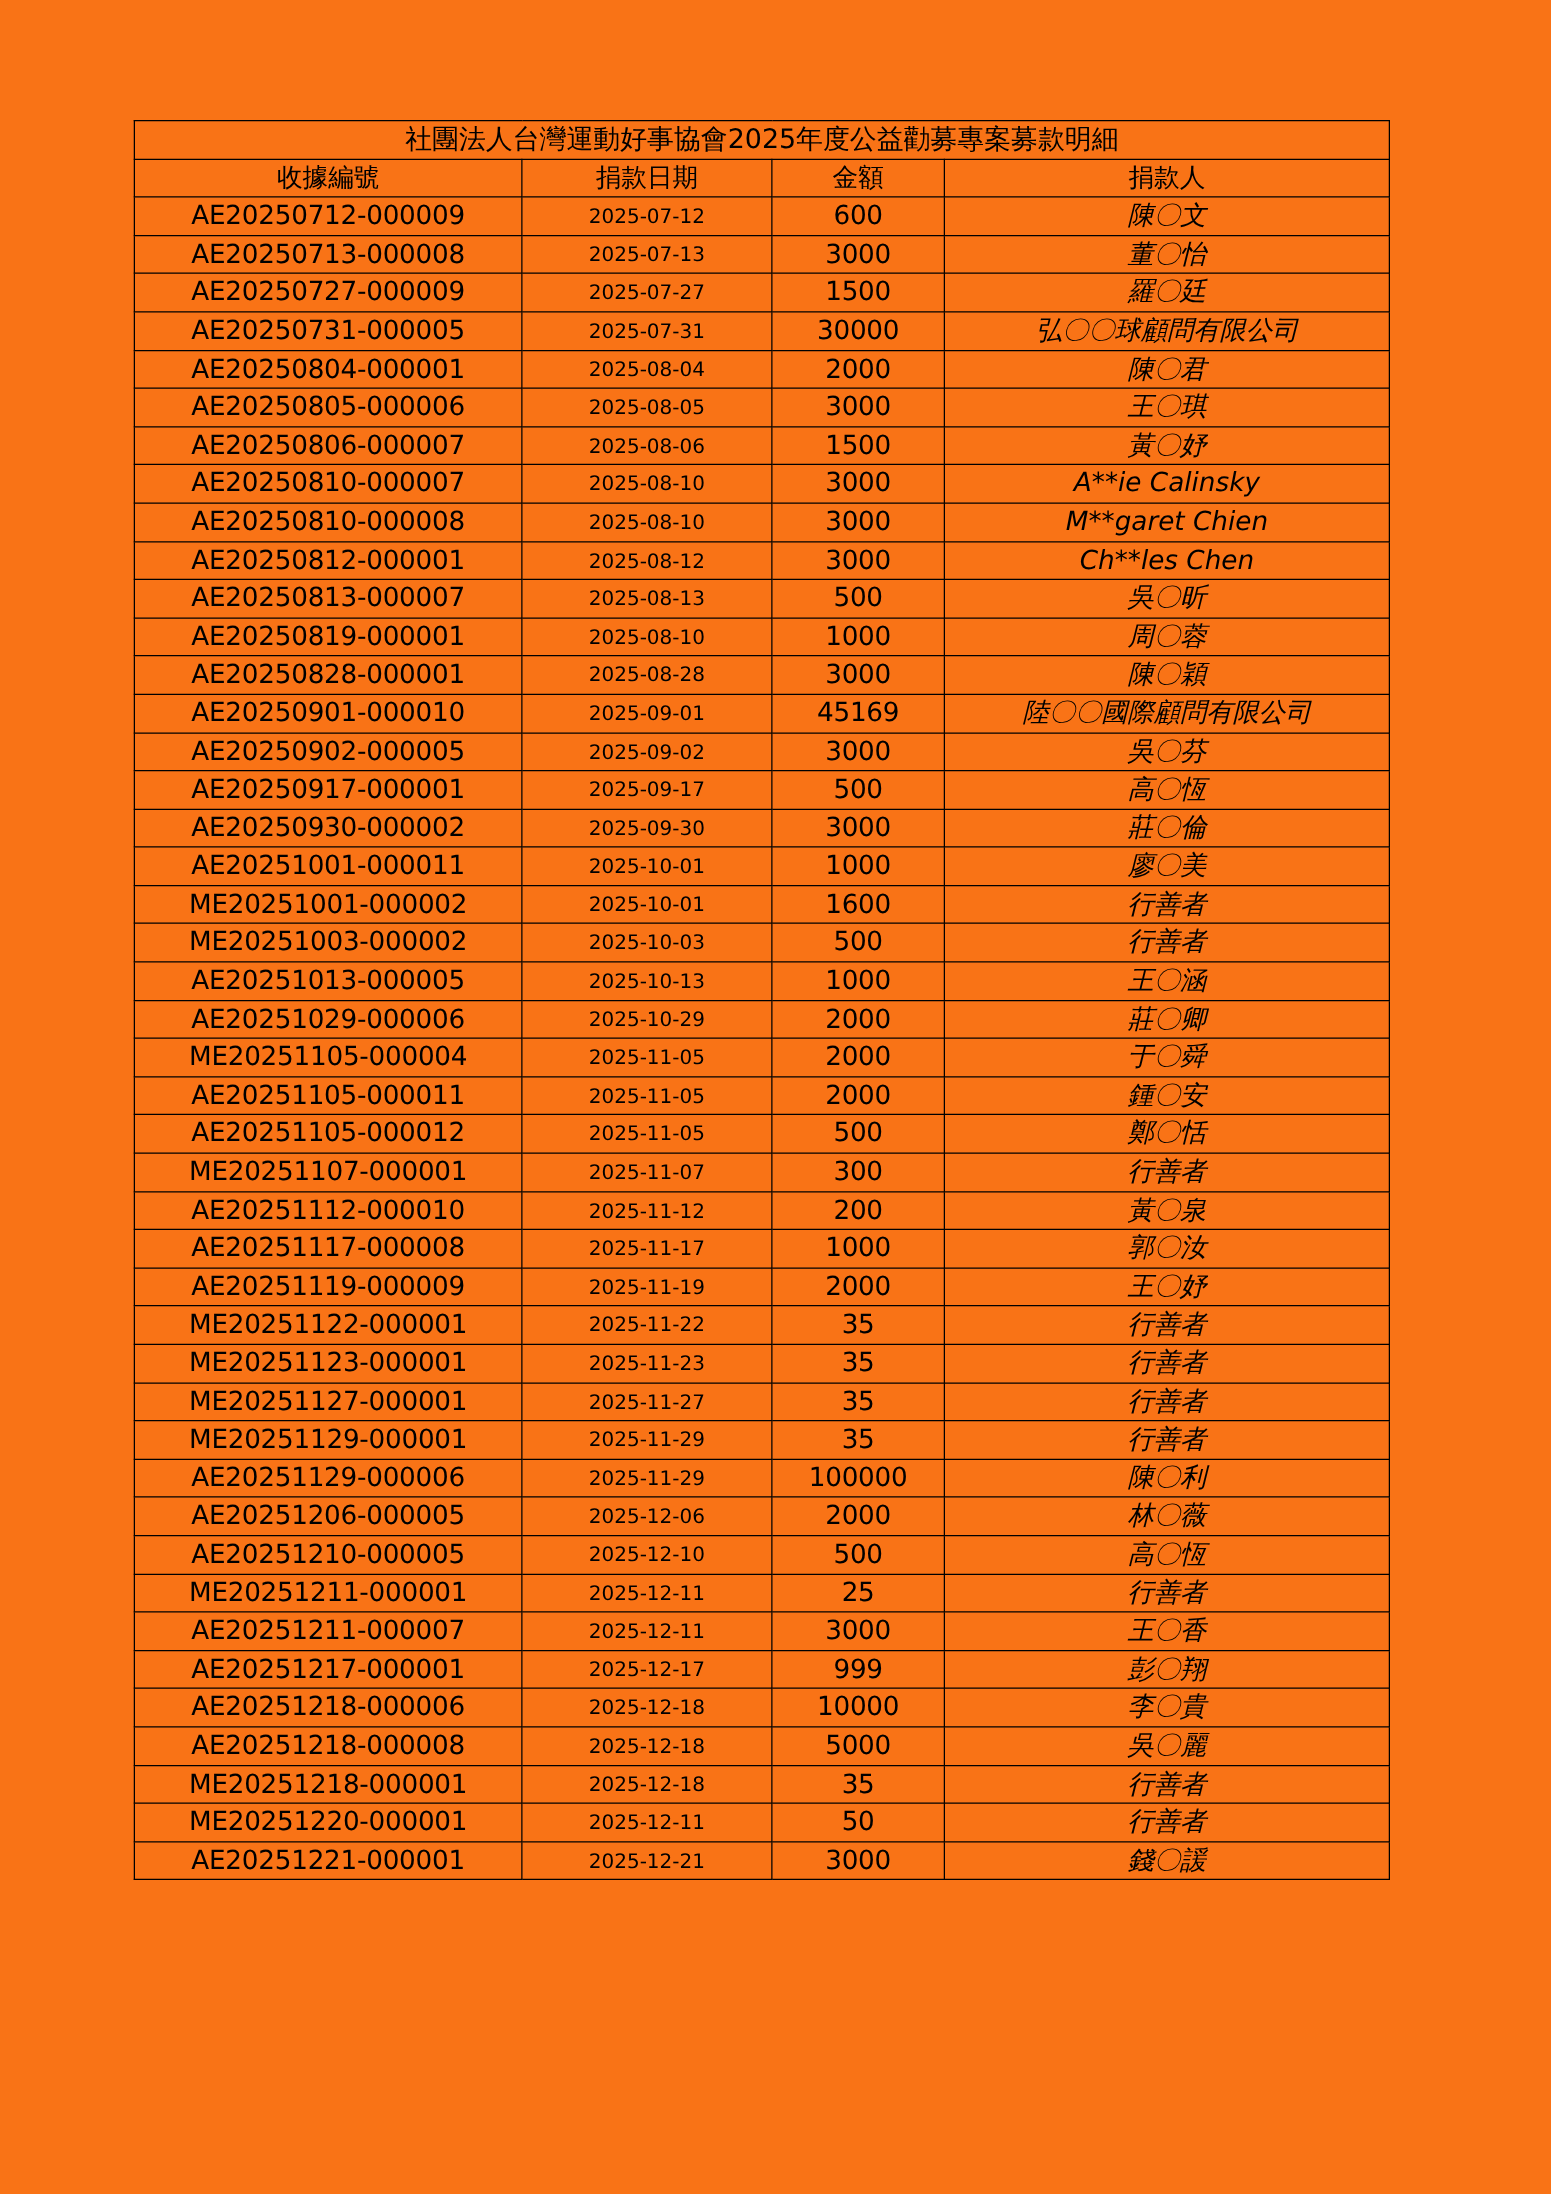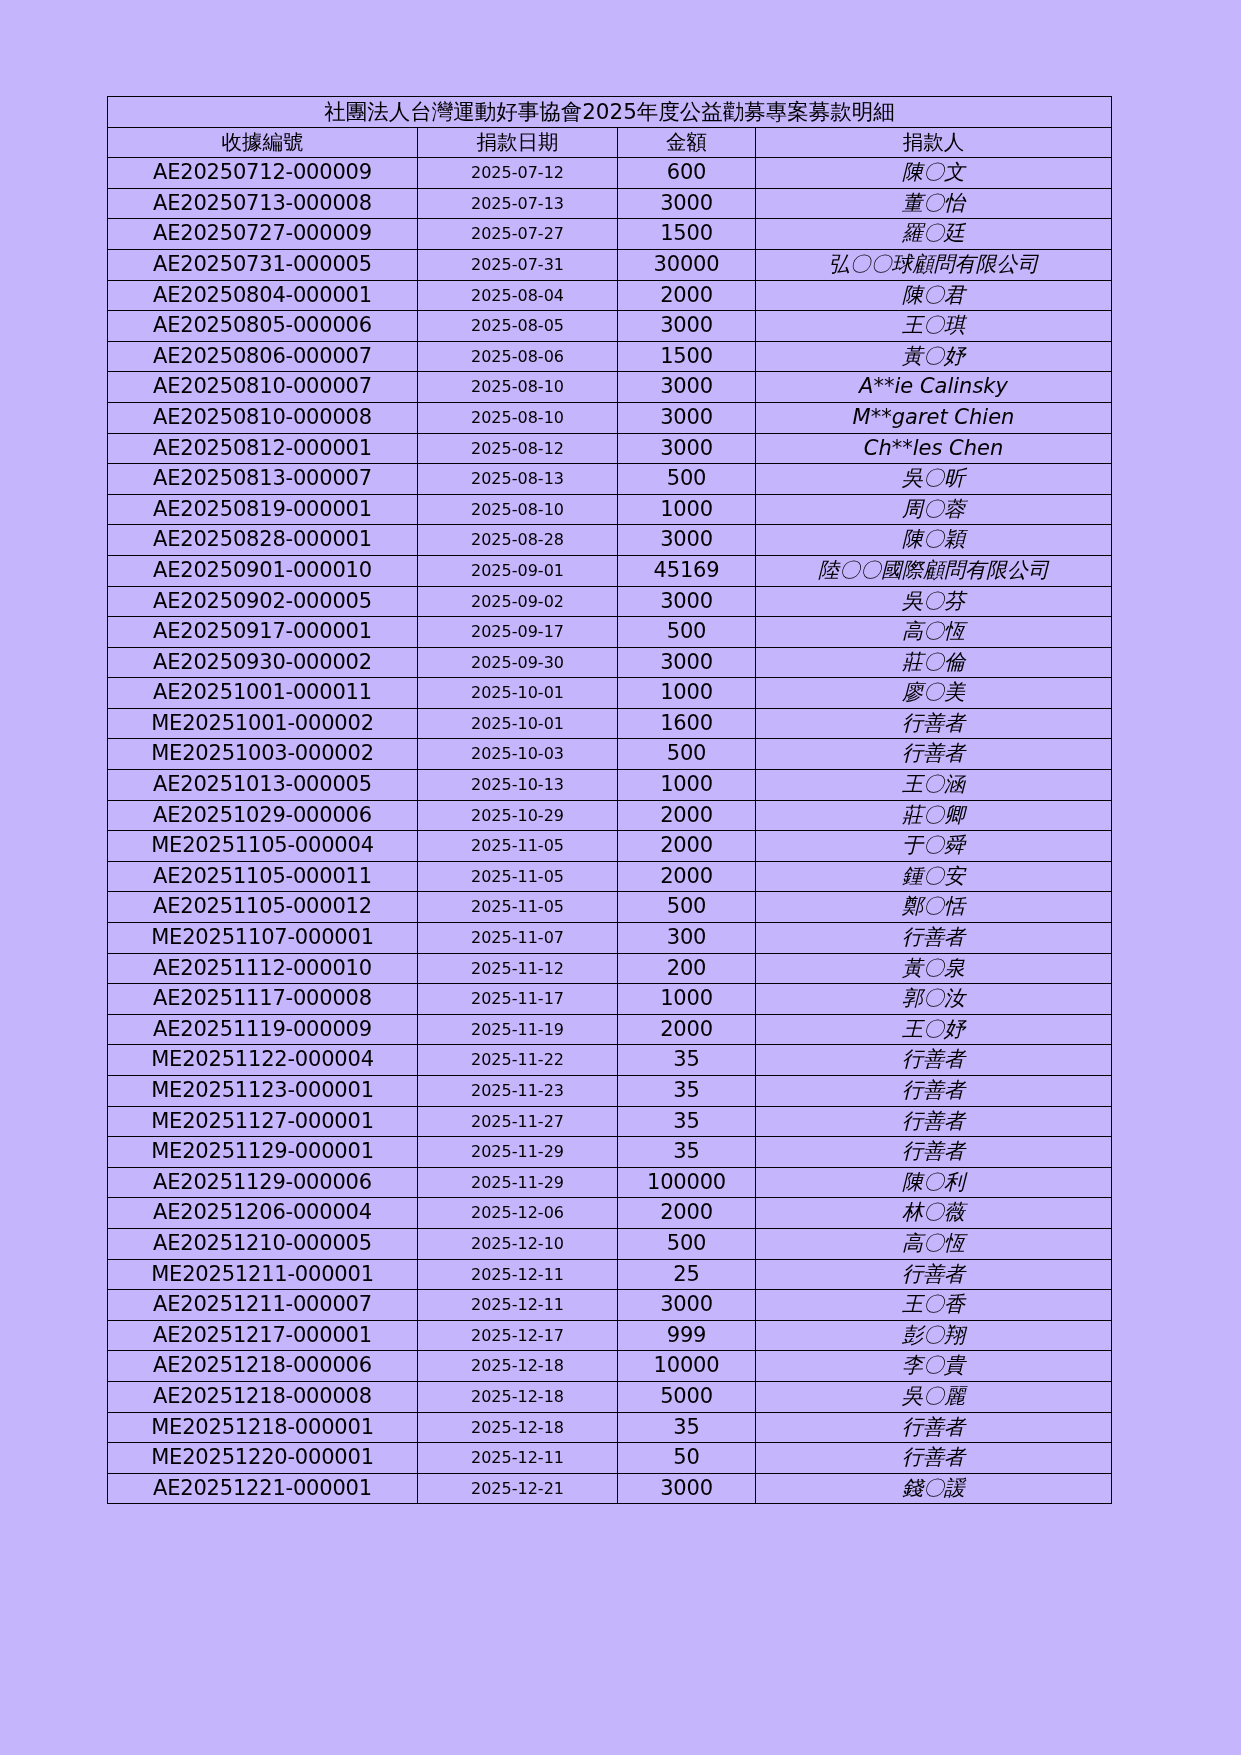--- a/index.html
+++ b/index.html
@@ -16,21 +16,21 @@
     position: relative;
     overflow: hidden;
   }
 
   #page {
     position: absolute;
     left: 0;
     top: 0;
     width: 1241px;
     height: 1755px;
-    background: #c4b5fd;
+    background: #f97316;
   }
 
   #sheet {
     position: absolute;
     left: 107px;
     top: 96px;
     width: 1004px;
   }
 
   table.donation-table {
@@ -275,21 +275,21 @@
             <td class="cell-amount">1000</td>
             <td class="cell-donor">郭〇汝</td>
           </tr>
           <tr>
             <td class="cell-receipt">AE20251119-000009</td>
             <td class="cell-donation">2025-11-19</td>
             <td class="cell-amount">2000</td>
             <td class="cell-donor">王〇妤</td>
           </tr>
           <tr>
-            <td class="cell-receipt">ME20251122-000004</td>
+            <td class="cell-receipt">ME20251122-000001</td>
             <td class="cell-donation">2025-11-22</td>
             <td class="cell-amount">35</td>
             <td class="cell-donor">行善者</td>
           </tr>
           <tr>
             <td class="cell-receipt">ME20251123-000001</td>
             <td class="cell-donation">2025-11-23</td>
             <td class="cell-amount">35</td>
             <td class="cell-donor">行善者</td>
           </tr>
@@ -305,21 +305,21 @@
             <td class="cell-amount">35</td>
             <td class="cell-donor">行善者</td>
           </tr>
           <tr>
             <td class="cell-receipt">AE20251129-000006</td>
             <td class="cell-donation">2025-11-29</td>
             <td class="cell-amount">100000</td>
             <td class="cell-donor">陳〇利</td>
           </tr>
           <tr>
-            <td class="cell-receipt">AE20251206-000004</td>
+            <td class="cell-receipt">AE20251206-000005</td>
             <td class="cell-donation">2025-12-06</td>
             <td class="cell-amount">2000</td>
             <td class="cell-donor">林〇薇</td>
           </tr>
           <tr>
             <td class="cell-receipt">AE20251210-000005</td>
             <td class="cell-donation">2025-12-10</td>
             <td class="cell-amount">500</td>
             <td class="cell-donor">高〇恆</td>
           </tr>

